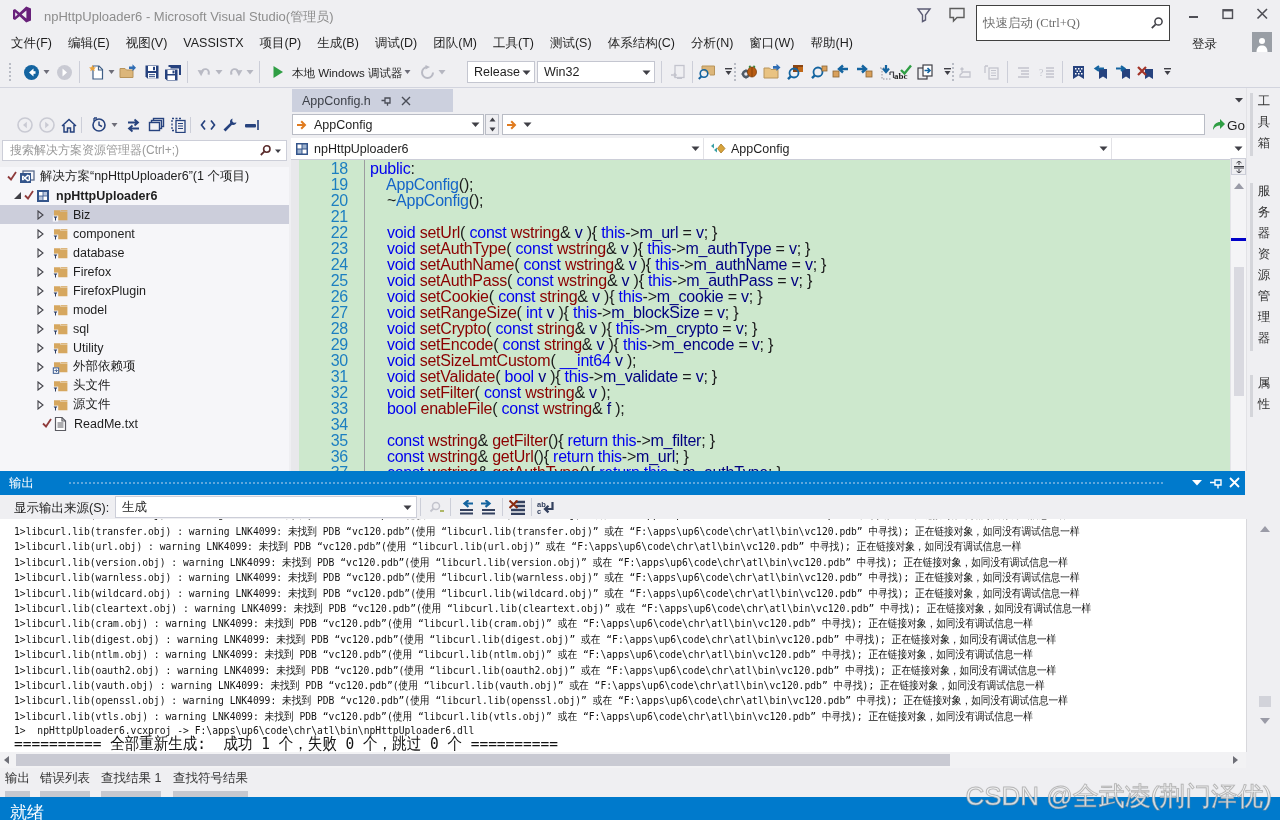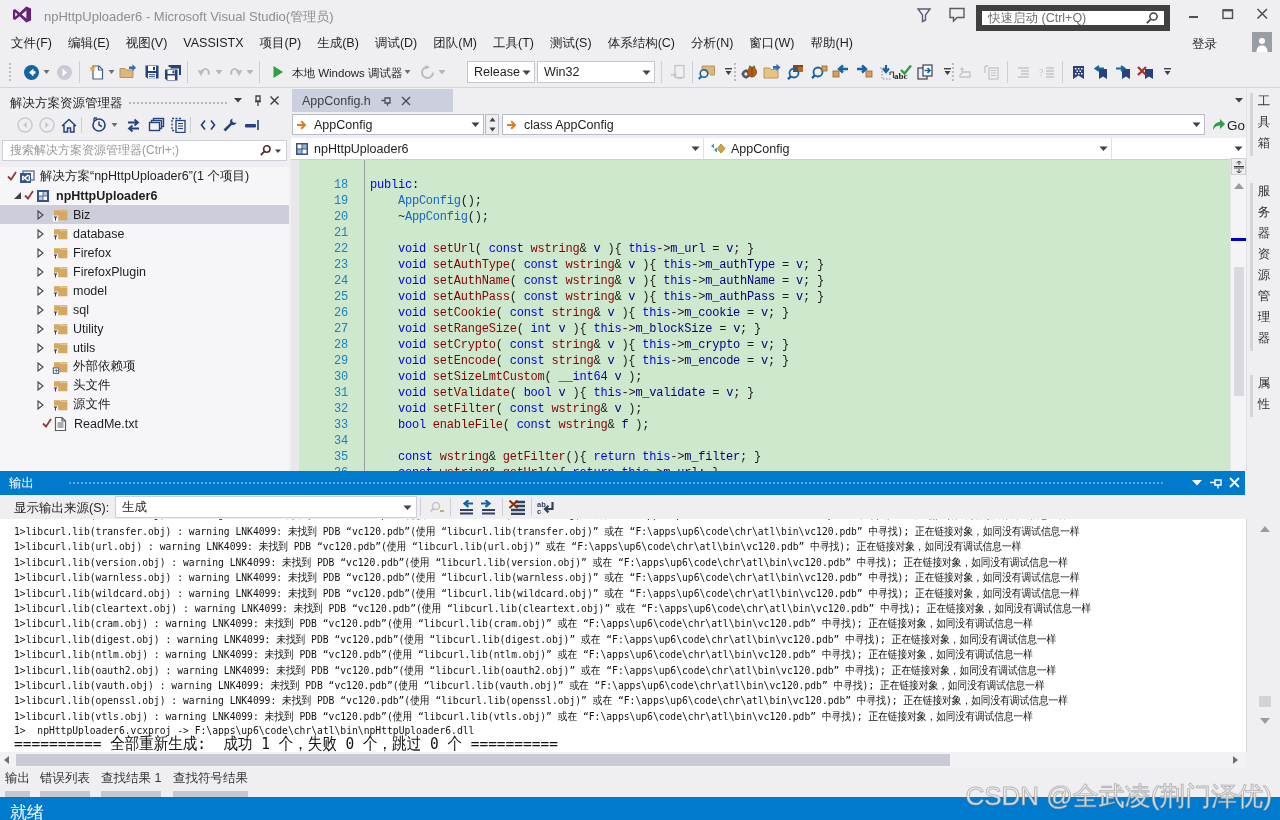--- a/index.html
+++ b/index.html
@@ -7,21 +7,21 @@
   body { font-family:"Liberation Sans","DejaVu Sans",sans-serif; font-size:12px; color:#1e1e1e; background:#efeff2; position:relative; cursor:default; }
   .abs { position:absolute; }
   svg { display:block; }
 
   
   #titlebar { left:0; top:0; width:1280px; height:30px; background:#efeff2; }
   #vs-logo { left:12px; top:6px; }
   #title-text { left:44px; top:8px; font-size:13px; color:#8d8d8d; white-space:nowrap; }
   #funnel-icon { left:916px; top:7px; }
   #feedback-icon { left:948px; top:7px; }
-  #quick-launch { left:976px; top:5px; width:194px; height:26px; background:#fff; border:6px solid #404040; display:flex; align-items:center; }
+  #quick-launch { left:976px; top:5px; width:194px; height:36px; background:#fff; border:1px solid #404040; display:flex; align-items:center;font-family:Liberation Serif, serif; }
   #quick-launch .ph { flex:1; padding-left:6px; color:#6d6d6d; font-size:12.5px; }
   #win-min { left:1178px; top:0; } #win-max { left:1212px; top:0; } #win-close { left:1246px; top:0; }
   .winbtn { width:32px; height:28px; display:flex; align-items:center; justify-content:center; }
 
   
   #menubar { left:0; top:30px; width:1280px; height:26px; display:flex; align-items:center; padding-left:3px; }
   .menu-item { padding:5px 8px; font-size:12.5px; color:#1e1e1e; white-space:nowrap; }
   #signin { left:1192px; top:36px; font-size:12.5px; }
   #avatar { left:1252px; top:32px; width:20px; height:20px; background:#999ea5; display:flex; align-items:flex-end; justify-content:center; }
 
@@ -72,21 +72,21 @@
   #va-go { position:absolute; left:920px; z-index:5; top:2px; height:22px; display:flex; align-items:center; font-size:13.5px; color:#1e1e1e; }
   #nav-bar { left:0; top:50px; width:955px; height:22px; background:#fff; border-bottom:1px solid #ccced8; }
   .nav-combo { position:absolute; top:0px; height:21px; background:#fff; border-right:1px solid #e2e2e6; display:flex; align-items:center; }
   .nav-combo .ico { margin-left:4px; }
   .nav-combo .txt { flex:1; padding-left:5px; font-size:12.5px; white-space:nowrap; }
   .nav-combo .dd { width:16px; display:flex; justify-content:center; }
 
   #code-area { left:0; top:72px; width:939px; height:311px; background:var(--codebg,#c9eac9); }
   #code-margin { position:absolute; left:0; top:0; width:8px; height:311px; background:#e8e8eb; }
   #gutter-line { position:absolute; left:73px; top:0; width:1px; height:311px; background:#9c9ca0; }
-  .codeline { position:absolute; left:0; height:16px; width:100%; font-family:Liberation Mono, monospace; font-size:12px; letter-spacing:-0.22px; white-space:pre; line-height:16px;margin-top:16px; }
+  .codeline { position:absolute; left:0; height:16px; width:100%; font-family:Liberation Sans, sans-serif; font-size:16px; letter-spacing:-0.22px; white-space:pre; line-height:16px; }
   .codeline .num { position:absolute; left:0; width:57px; text-align:right; color:var(--c-ln,#1c7fc0); }
   .codeline .src { position:absolute; left:79px; }
   .ck { color:var(--c-k,#0000ee); } .ct { color:var(--c-t,#8b0000); } .cm { color:var(--c-m,#8b0000); } .cv { color:var(--c-v,#000080); } .cp { color:var(--c-p,#1c1c1c); } .cn { color:var(--c-n,#1565c8); }
 
   #ed-scrollbar { left:939px; top:70px; width:16px; height:313px; background:#f4f4f6; border-left:1px solid #e4e4e8; }
   #ed-split { position:absolute; left:0px; top:0px; width:15px; height:17px; background:#efeff2; border:1px solid #ccced8; display:flex; align-items:center; justify-content:center; }
   #ed-up { position:absolute; left:2px; top:24px; }
   #ed-caret-mark { position:absolute; left:0px; top:80px; width:16px; height:3px; background:#0000c8; }
   #ed-thumb { position:absolute; left:3px; top:109px; width:10px; height:129px; background:#d9d9e0; }
 
@@ -476,39 +476,20 @@
     </div>
     <div class="tbi" style="left: 1158px;">
       <svg width="9" height="11" viewBox="0 0 9 11">
         <rect x="1" y="1" width="7" height="1.4" fill="#3f3f46"></rect>
         <path d="M1.5 4 L7.5 4 L4.5 8 Z" fill="#3f3f46"></path>
       </svg>
     </div>
   </div>
 
 <div id="solution-explorer" class="abs">
-  <div id="se-header" class="abs">
-    <div id="se-title" class="abs">解决方案资源管理器</div>
-    <div id="se-drag-dots" class="abs"></div>
-    <div id="se-menu-caret" class="abs">
-        <svg width="10" height="8" viewBox="0 0 10 8">
-          <path d="M1 2 L9 2 L5 6.5 Z" fill="#3f3f46"></path>
-        </svg>
-      </div>
-    <div id="se-pin" class="abs">
-        <svg width="11" height="12" viewBox="0 0 11 12">
-          <path d="M4 1 L8 1 L8 6 L4 6 Z M3 6.5 L9 6.5 M6 6.5 L6 11" stroke="#3f3f46" stroke-width="1.3" fill="none"></path>
-        </svg>
-      </div>
-    <div id="se-close" class="abs">
-        <svg width="11" height="11" viewBox="0 0 11 11">
-          <path d="M1.5 1.5 L9.5 9.5 M9.5 1.5 L1.5 9.5" stroke="#3f3f46" stroke-width="1.5"></path>
-        </svg>
-      </div>
-  </div>
   <div id="se-toolbar" class="abs">
       <div class="se-tbi" style="left: 16px;">
         <svg width="16" height="16" viewBox="0 0 16 16">
           <circle cx="8" cy="8" r="7" fill="none" stroke="#c9cad3" stroke-width="1.6"></circle>
           <path d="M9.8 4.8 L6 8 L9.8 11.2 Z" fill="#c9cad3"></path>
         </svg>
       </div>
       <div class="se-tbi" style="left: 38px;">
         <svg width="16" height="16" viewBox="0 0 16 16">
           <circle cx="8" cy="8" r="7" fill="none" stroke="#c9cad3" stroke-width="1.6"></circle>
@@ -644,117 +625,117 @@
           </svg>
         </span>
         <span class="ticon" style="margin-left:4px">
           <svg width="17" height="15" viewBox="0 0 17 15">
             <path d="M2 13.2 L2 3.2 L8.2 3.2 L8.2 4.6 L15.4 4.6 L15.4 13.2 Z" fill="#d6a75f"></path>
             <path d="M8.6 3.2 L15.4 3.2 L15.4 4.2 L8.6 4.2 Z" fill="#d6a75f"></path>
             <path d="M0.8 8.6 L6.2 8.6 L6.2 14.6 L0.8 14.6 Z" fill="#f6f6f9"></path>
             <path d="M1.6 9.4 L5.4 9.4 L4 11.2 L4 13.6 L3 13.6 L3 11.2 Z" fill="#2b3c63"></path>
           </svg>
         </span>
-        <span class="lbl">database</span>
+        <span class="lbl">component</span>
       </div>
       <div class="trow">
         <span class="arrowbox" style="margin-left:32px">
           <svg width="7" height="10" viewBox="0 0 7 10">
             <path d="M1 1 L6 5 L1 9 Z" fill="none" stroke="#43434a" stroke-width="1.1"></path>
           </svg>
         </span>
         <span class="ticon" style="margin-left:4px">
           <svg width="17" height="15" viewBox="0 0 17 15">
             <path d="M2 13.2 L2 3.2 L8.2 3.2 L8.2 4.6 L15.4 4.6 L15.4 13.2 Z" fill="#d6a75f"></path>
             <path d="M8.6 3.2 L15.4 3.2 L15.4 4.2 L8.6 4.2 Z" fill="#d6a75f"></path>
             <path d="M0.8 8.6 L6.2 8.6 L6.2 14.6 L0.8 14.6 Z" fill="#f6f6f9"></path>
             <path d="M1.6 9.4 L5.4 9.4 L4 11.2 L4 13.6 L3 13.6 L3 11.2 Z" fill="#2b3c63"></path>
           </svg>
         </span>
-        <span class="lbl">Firefox</span>
+        <span class="lbl">database</span>
       </div>
       <div class="trow">
         <span class="arrowbox" style="margin-left:32px">
           <svg width="7" height="10" viewBox="0 0 7 10">
             <path d="M1 1 L6 5 L1 9 Z" fill="none" stroke="#43434a" stroke-width="1.1"></path>
           </svg>
         </span>
         <span class="ticon" style="margin-left:4px">
           <svg width="17" height="15" viewBox="0 0 17 15">
             <path d="M2 13.2 L2 3.2 L8.2 3.2 L8.2 4.6 L15.4 4.6 L15.4 13.2 Z" fill="#d6a75f"></path>
             <path d="M8.6 3.2 L15.4 3.2 L15.4 4.2 L8.6 4.2 Z" fill="#d6a75f"></path>
             <path d="M0.8 8.6 L6.2 8.6 L6.2 14.6 L0.8 14.6 Z" fill="#f6f6f9"></path>
             <path d="M1.6 9.4 L5.4 9.4 L4 11.2 L4 13.6 L3 13.6 L3 11.2 Z" fill="#2b3c63"></path>
           </svg>
         </span>
-        <span class="lbl">FirefoxPlugin</span>
+        <span class="lbl">Firefox</span>
       </div>
       <div class="trow">
         <span class="arrowbox" style="margin-left:32px">
           <svg width="7" height="10" viewBox="0 0 7 10">
             <path d="M1 1 L6 5 L1 9 Z" fill="none" stroke="#43434a" stroke-width="1.1"></path>
           </svg>
         </span>
         <span class="ticon" style="margin-left:4px">
           <svg width="17" height="15" viewBox="0 0 17 15">
             <path d="M2 13.2 L2 3.2 L8.2 3.2 L8.2 4.6 L15.4 4.6 L15.4 13.2 Z" fill="#d6a75f"></path>
             <path d="M8.6 3.2 L15.4 3.2 L15.4 4.2 L8.6 4.2 Z" fill="#d6a75f"></path>
             <path d="M0.8 8.6 L6.2 8.6 L6.2 14.6 L0.8 14.6 Z" fill="#f6f6f9"></path>
             <path d="M1.6 9.4 L5.4 9.4 L4 11.2 L4 13.6 L3 13.6 L3 11.2 Z" fill="#2b3c63"></path>
           </svg>
         </span>
-        <span class="lbl">model</span>
+        <span class="lbl">FirefoxPlugin</span>
       </div>
       <div class="trow">
         <span class="arrowbox" style="margin-left:32px">
           <svg width="7" height="10" viewBox="0 0 7 10">
             <path d="M1 1 L6 5 L1 9 Z" fill="none" stroke="#43434a" stroke-width="1.1"></path>
           </svg>
         </span>
         <span class="ticon" style="margin-left:4px">
           <svg width="17" height="15" viewBox="0 0 17 15">
             <path d="M2 13.2 L2 3.2 L8.2 3.2 L8.2 4.6 L15.4 4.6 L15.4 13.2 Z" fill="#d6a75f"></path>
             <path d="M8.6 3.2 L15.4 3.2 L15.4 4.2 L8.6 4.2 Z" fill="#d6a75f"></path>
             <path d="M0.8 8.6 L6.2 8.6 L6.2 14.6 L0.8 14.6 Z" fill="#f6f6f9"></path>
             <path d="M1.6 9.4 L5.4 9.4 L4 11.2 L4 13.6 L3 13.6 L3 11.2 Z" fill="#2b3c63"></path>
           </svg>
         </span>
-        <span class="lbl">sql</span>
+        <span class="lbl">model</span>
       </div>
       <div class="trow">
         <span class="arrowbox" style="margin-left:32px">
           <svg width="7" height="10" viewBox="0 0 7 10">
             <path d="M1 1 L6 5 L1 9 Z" fill="none" stroke="#43434a" stroke-width="1.1"></path>
           </svg>
         </span>
         <span class="ticon" style="margin-left:4px">
           <svg width="17" height="15" viewBox="0 0 17 15">
             <path d="M2 13.2 L2 3.2 L8.2 3.2 L8.2 4.6 L15.4 4.6 L15.4 13.2 Z" fill="#d6a75f"></path>
             <path d="M8.6 3.2 L15.4 3.2 L15.4 4.2 L8.6 4.2 Z" fill="#d6a75f"></path>
             <path d="M0.8 8.6 L6.2 8.6 L6.2 14.6 L0.8 14.6 Z" fill="#f6f6f9"></path>
             <path d="M1.6 9.4 L5.4 9.4 L4 11.2 L4 13.6 L3 13.6 L3 11.2 Z" fill="#2b3c63"></path>
           </svg>
         </span>
-        <span class="lbl">Utility</span>
+        <span class="lbl">sql</span>
       </div>
       <div class="trow">
         <span class="arrowbox" style="margin-left:32px">
           <svg width="7" height="10" viewBox="0 0 7 10">
             <path d="M1 1 L6 5 L1 9 Z" fill="none" stroke="#43434a" stroke-width="1.1"></path>
           </svg>
         </span>
         <span class="ticon" style="margin-left:4px">
           <svg width="17" height="15" viewBox="0 0 17 15">
             <path d="M2 13.2 L2 3.2 L8.2 3.2 L8.2 4.6 L15.4 4.6 L15.4 13.2 Z" fill="#d6a75f"></path>
             <path d="M8.6 3.2 L15.4 3.2 L15.4 4.2 L8.6 4.2 Z" fill="#d6a75f"></path>
             <path d="M0.8 8.6 L6.2 8.6 L6.2 14.6 L0.8 14.6 Z" fill="#f6f6f9"></path>
             <path d="M1.6 9.4 L5.4 9.4 L4 11.2 L4 13.6 L3 13.6 L3 11.2 Z" fill="#2b3c63"></path>
           </svg>
         </span>
-        <span class="lbl">utils</span>
+        <span class="lbl">Utility</span>
       </div>
       <div class="trow">
         <span class="arrowbox" style="margin-left:32px">
           <svg width="7" height="10" viewBox="0 0 7 10">
             <path d="M1 1 L6 5 L1 9 Z" fill="none" stroke="#43434a" stroke-width="1.1"></path>
           </svg>
         </span>
         <span class="ticon" style="margin-left:4px">
           <svg width="17" height="15" viewBox="0 0 17 15">
             <path d="M2 13.2 L2 3.2 L8.2 3.2 L8.2 4.6 L15.4 4.6 L15.4 13.2 Z" fill="#d6a75f"></path>
@@ -861,21 +842,20 @@
             <path d="M0.5 0.5 L6.5 0.5 L3.5 4.5 Z" fill="#3f3f46"></path>
           </svg>
         </div>
     </div>
     <div class="va-combo" style="left:211px; width:703px;">
       <span class="ico">
           <svg width="13" height="12" viewBox="0 0 13 12">
             <path d="M1 6 L8 6 M5.2 2.2 L9 6 L5.2 9.8" stroke="#e07b1f" stroke-width="2" fill="none"></path>
           </svg>
         </span>
-      <span class="txt">class AppConfig</span>
       <span class="dd">
           <svg width="9" height="7" viewBox="0 0 9 7">
             <path d="M0.5 1.5 L8.5 1.5 L4.5 6 Z" fill="#3f3f46"></path>
           </svg>
         </span>
     </div>
     <div id="va-go">
       <svg width="15" height="14" viewBox="0 0 15 14" style="margin-right:1px;">
           <path d="M2 12 C2 6 6 4 9 4 L9 1 L14 6 L9 11 L9 7.5 C6 7.5 4 8.5 2 12 Z" fill="#2f9e44"></path>
         </svg>

